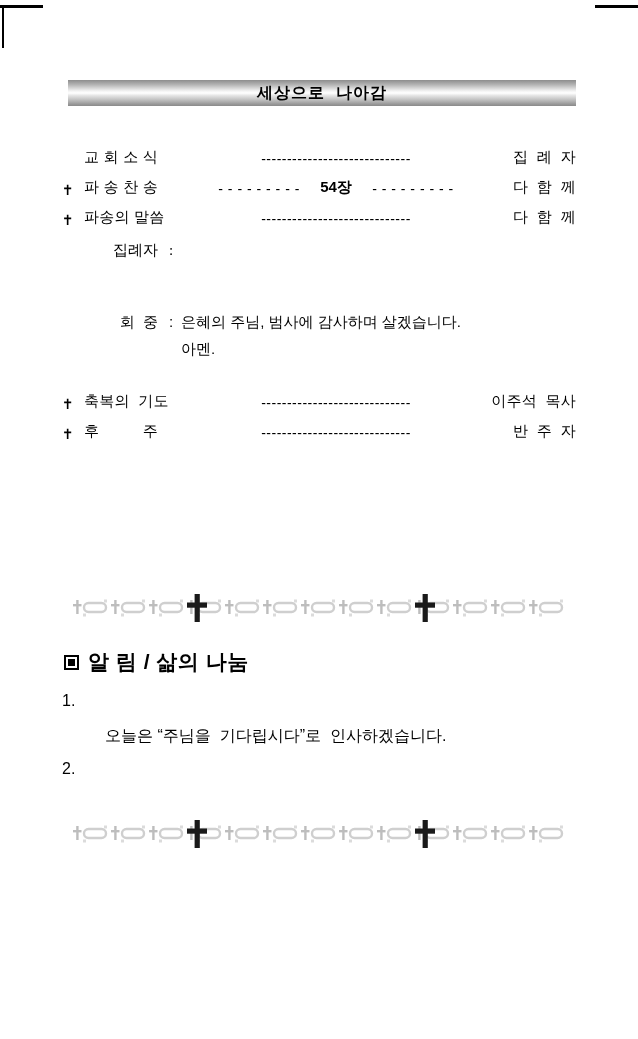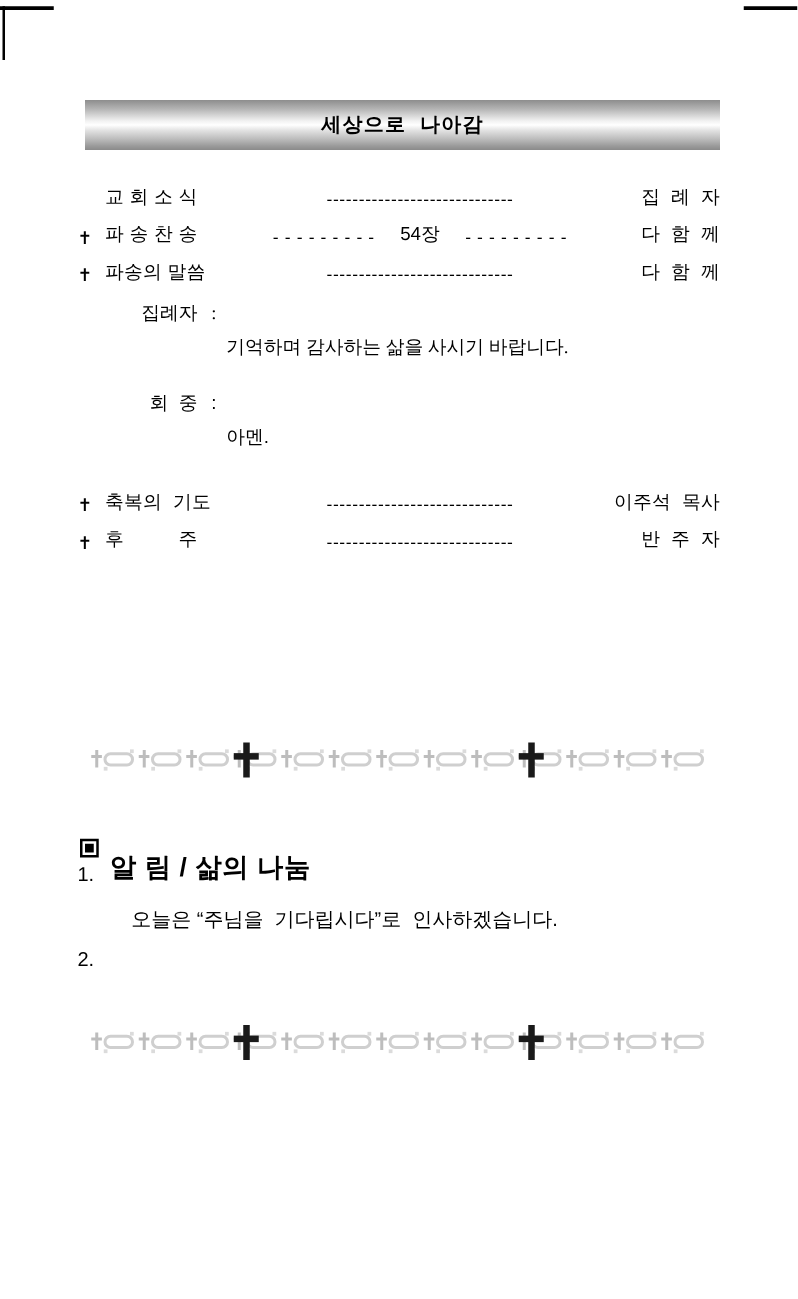--- a/index.html
+++ b/index.html
@@ -39,21 +39,21 @@
     width: 514px;
     height: 1039px;
   }
 
   
   .title-banner {
     position: absolute;
     left: 6px;
     top: 80px;
     width: 508px;
-    height: 40px;
+    height: 26px;
     background: linear-gradient(to bottom,
         #8d8d8d 0%,
         #b4b4b4 18%,
         #f2f2f2 42%,
         #ffffff 50%,
         #e4e4e4 60%,
         #bcbcbc 78%,
         #9a9a9a 92%,
         #8a8a8a 100%);
     display: flex;
@@ -104,20 +104,21 @@
     font-size: 14px;
     letter-spacing: 0.5px;
     text-align: center;
     padding: 0 4px;
   }
   .order-mid {
     flex: 0 0 auto;
     padding: 0 6px;
     font-size: 15px;
     white-space: pre;
+    font-weight: bold;
   }
   .order-role {
     flex: 0 0 108px;
     text-align: right;
     white-space: pre;
     letter-spacing: 0.2px;
   }
 
   
   .dialogue {
@@ -180,21 +181,20 @@
   }
   .notice-bullet-icon::after {
     content: "";
     position: absolute;
     left: 2px; top: 2px; right: 2px; bottom: 2px;
     background: #000;
   }
   .notice-heading-text {
     white-space: pre;
     letter-spacing: 0.5px;
-    margin-top: 32px;
   }
 
   .notice-list {
     position: absolute;
     left: 0;
     top: 692px;
     width: 514px;
     font-size: 16px;
   }
   .notice-item { margin-bottom: 0; }
@@ -252,31 +252,27 @@
       <span class="order-role">다  함  께</span>
     </div>
 
   </div>
 
   <div class="dialogue block-1">
     <div class="dlg-row">
       <span class="dlg-speaker">집례자</span>
       <span class="dlg-colon">:</span>
     </div>
-    <div class="dlg-row cont">
-      <span class="dlg-speaker"></span>
-      <span class="dlg-colon"></span>
-      <span class="dlg-text">기억하며 감사하는 삶을 사시기 바랍니다.</span>
-    </div>
   </div>
 
   <div class="dialogue block-2">
     <div class="dlg-row">
       <span class="dlg-speaker">회  중</span>
       <span class="dlg-colon">:</span>
+      <span class="dlg-text">은혜의 주님, 범사에 감사하며 살겠습니다.</span>
     </div>
     <div class="dlg-row cont">
       <span class="dlg-speaker"></span>
       <span class="dlg-colon"></span>
       <span class="dlg-text">아멘.</span>
     </div>
   </div>
 
   <div class="order-list" style="top:381px;">
 

